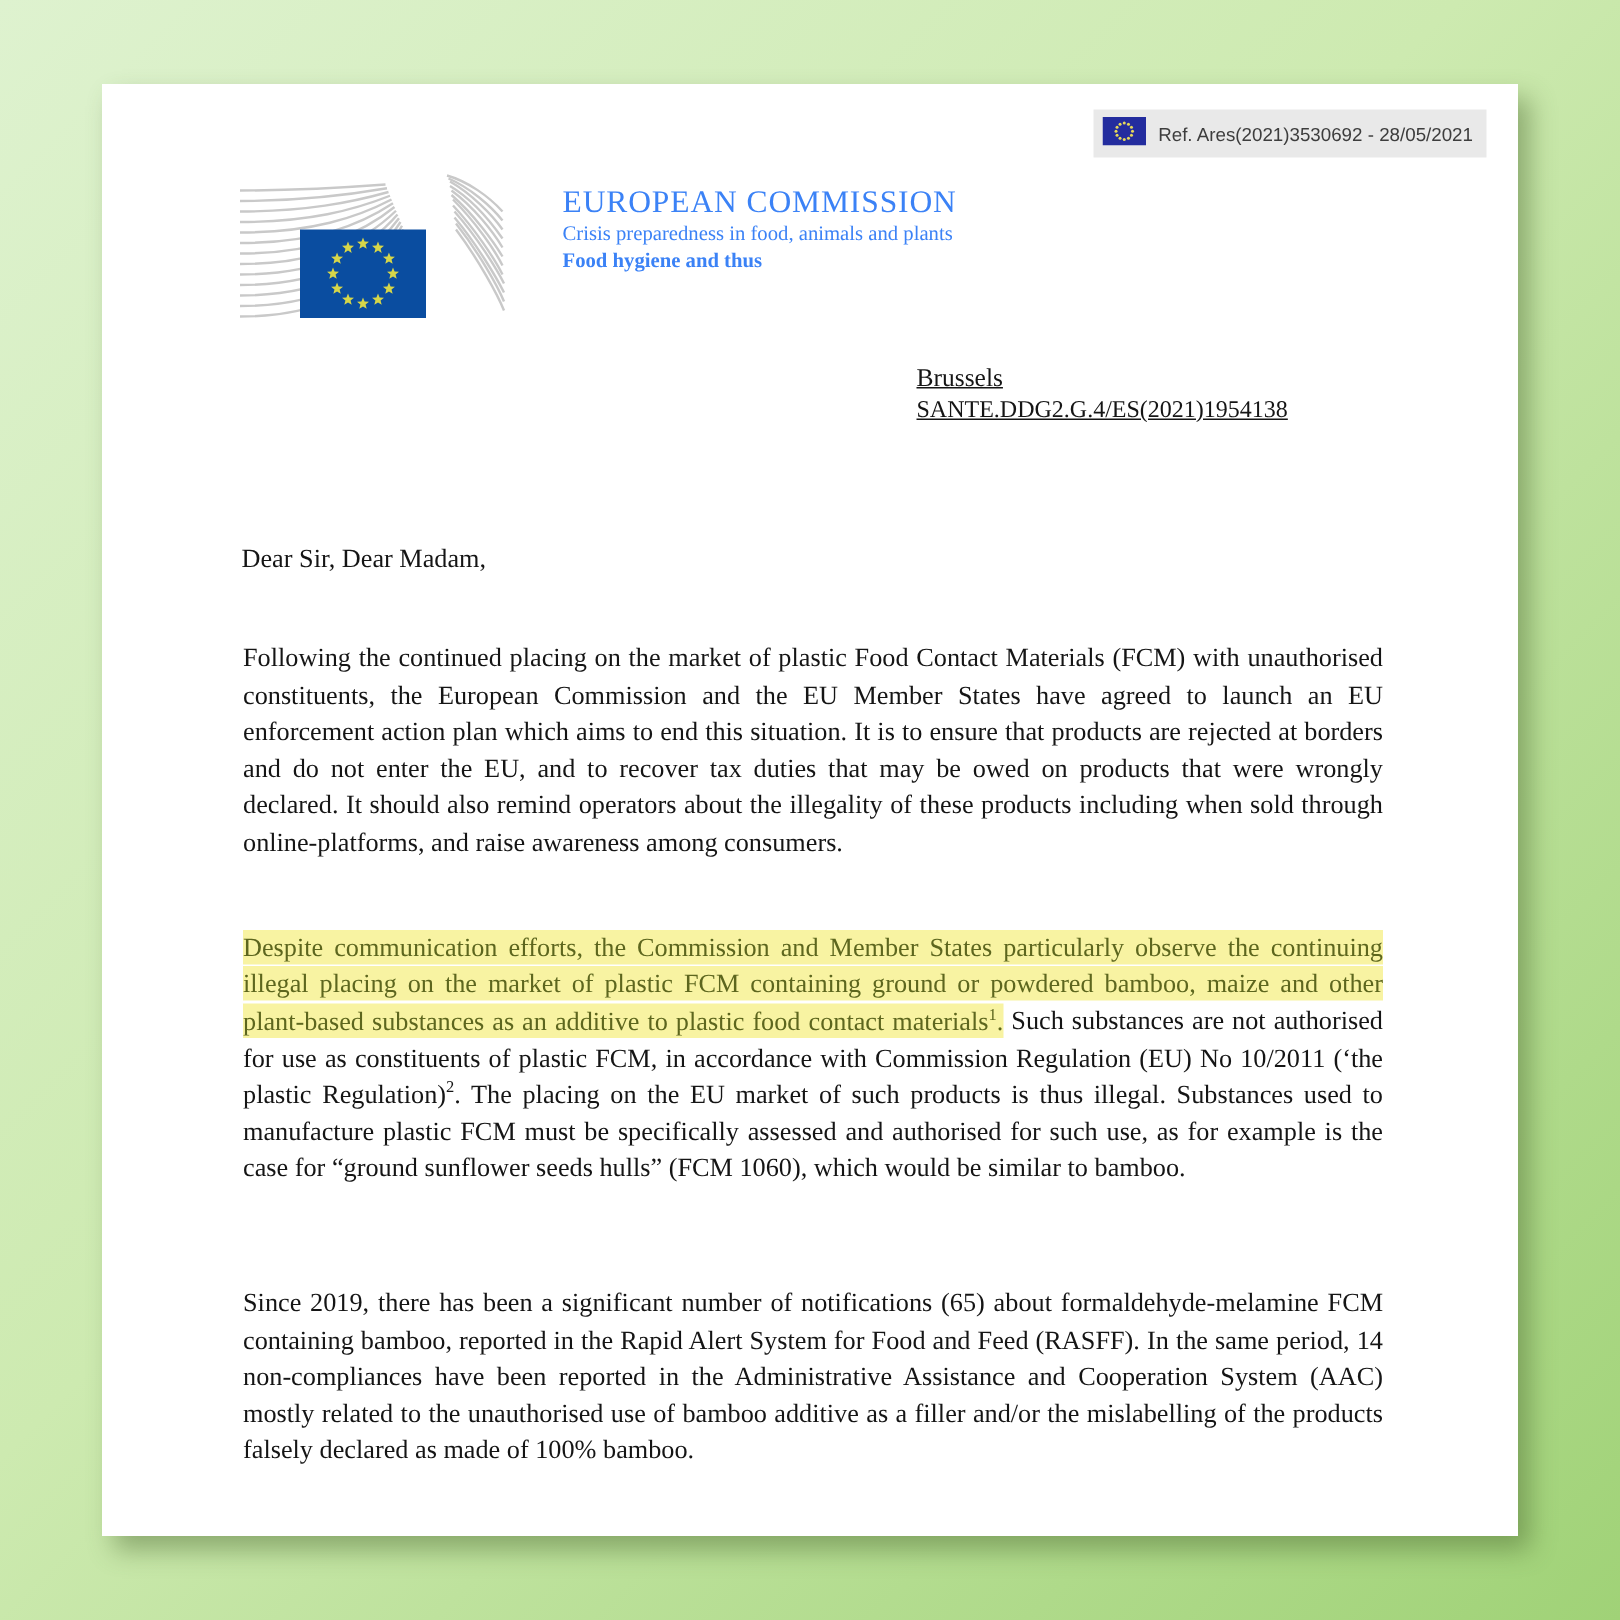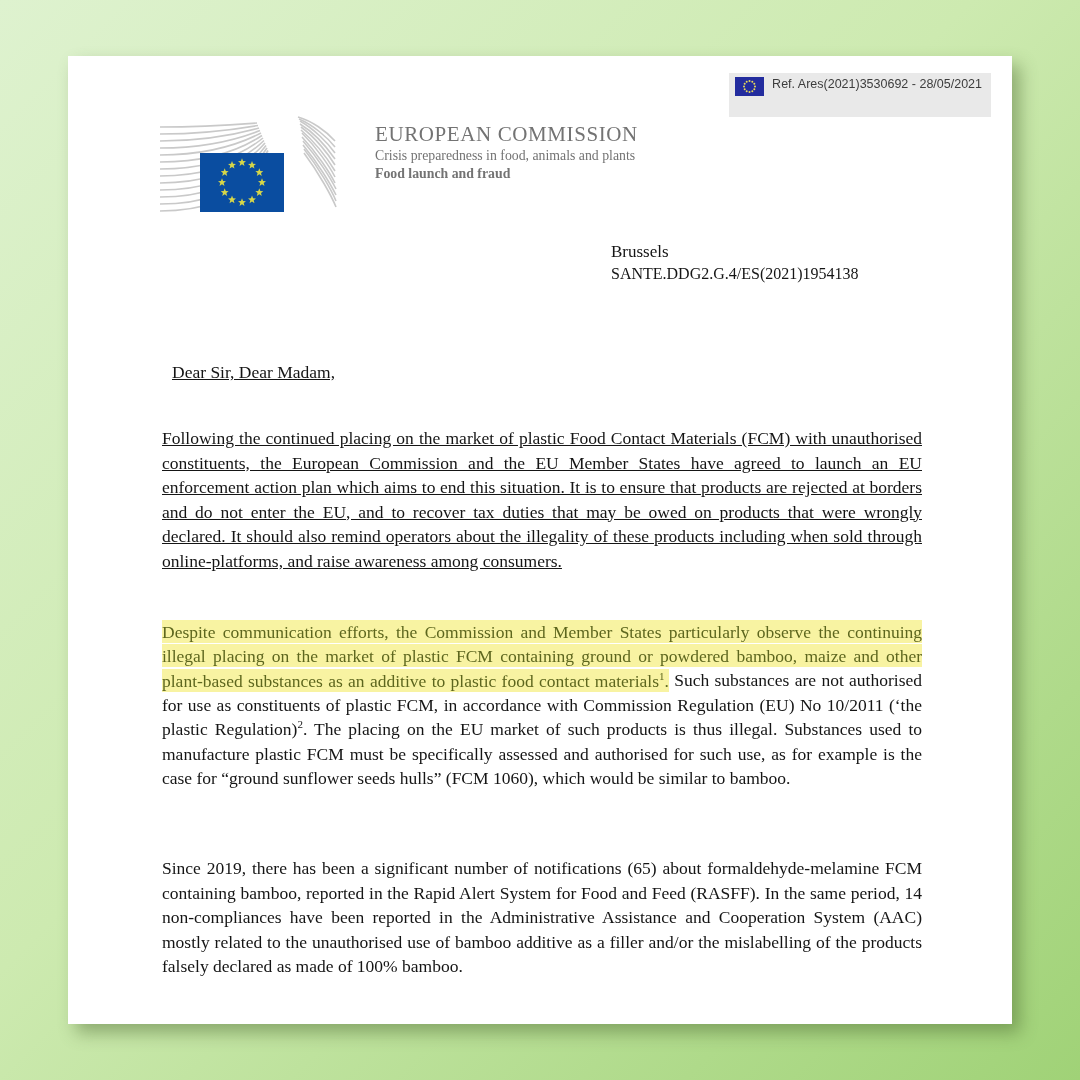--- a/index.html
+++ b/index.html
@@ -9,45 +9,45 @@
     font-family:"Liberation Serif","DejaVu Serif",serif;
   }
   .sheet{
     position:absolute;left:68px;top:56px;width:944px;height:968px;
     background:#ffffff;
     box-shadow:8px 9px 16px rgba(70,100,45,.45);
   }
   
   .badge{
     position:absolute;top:17px;right:21px;height:20px;
-    background:#e9e9e9;display:flex;align-items:flex-start;gap:8px;
-    padding:4px 9px 20px 6px;
+    background:#e9e9e9;display:flex;align-items:flex-end;gap:8px;
+    padding:4px 9px 8px 6px;
     font-family:"Liberation Sans","DejaVu Sans",sans-serif;
     font-size:12.5px;color:#3d3d3d;white-space:nowrap;
   }
   .badge svg{display:block;}
   
   .logo{position:absolute;left:92px;top:55px;width:200px;height:105px;}
-  .header-text{position:absolute;left:307px;top:66px;color:#737373;}
+  .header-text{position:absolute;left:307px;top:66px;color:#3b82f6;}
   .org{font-size:21px;letter-spacing:.6px;}
   .dg{font-size:13.8px;margin-top:3px;letter-spacing:.2px;}
   .unit-parent{font-size:13.8px;margin-top:1px;}
   .unit{font-size:13.8px;font-weight:bold;margin-top:2px;}
   
-  .meta{position:absolute;left:543px;top:186px;color:#151515;}
+  .meta{position:absolute;left:543px;top:186px;color:#151515;text-decoration:underline;}
   .meta-city{font-size:17px;}
   .meta-ref{font-size:16px;margin-top:3px;}
   
-  .salutation{position:absolute;left:104px;top:306px;font-size:17.5px;color:#151515;text-decoration:underline;}
+  .salutation{position:absolute;left:93px;top:306px;font-size:17.5px;color:#151515;}
   .para{
     position:absolute;left:94px;width:760px;margin:0;
     font-size:17.5px;line-height:24.5px;color:#151515;
     text-align:justify;
   }
-  .p1{top:370px;text-decoration:underline;}
+  .p1{top:370px;}
   .p2{top:563px;}
   .p3{top:800px;}
   .para sup{font-size:11px;line-height:0;vertical-align:super;}
   mark{
     background:var(--hl-bg,#f8f3a2);
     color:var(--hl-tx,#5d661e);
     padding:1.5px 0;
   }
 </style>
 </head>
@@ -126,21 +126,21 @@
         <use href="#st" x="62" y="71.5"></use>
         <use href="#st" x="64.7" y="61.5"></use>
         <use href="#st" x="72" y="54.2"></use>
       </g>
     </svg>
   </div>
 
   <div class="header-text">
     <div class="org">EUROPEAN COMMISSION</div>
     <div class="unit-parent">Crisis preparedness in food, animals and plants</div>
-    <div class="unit">Food launch and fraud</div>
+    <div class="unit">Food hygiene and thus</div>
   </div>
 
   <div class="meta">
     <div class="meta-city">Brussels</div>
     <div class="meta-ref">SANTE.DDG2.G.4/ES(2021)1954138</div>
   </div>
 
   <div class="salutation">Dear Sir, Dear Madam,</div>
 
   <p class="para p1">Following the continued placing on the market of plastic Food Contact Materials (FCM) with unauthorised constituents, the European Commission and the EU Member States have agreed to launch an EU enforcement action plan which aims to end this situation. It is to ensure that products are rejected at borders and do not enter the EU, and to recover tax duties that may be owed on products that were wrongly declared. It should also remind operators about the illegality of these products including when sold through online-platforms, and raise awareness among consumers.</p>

